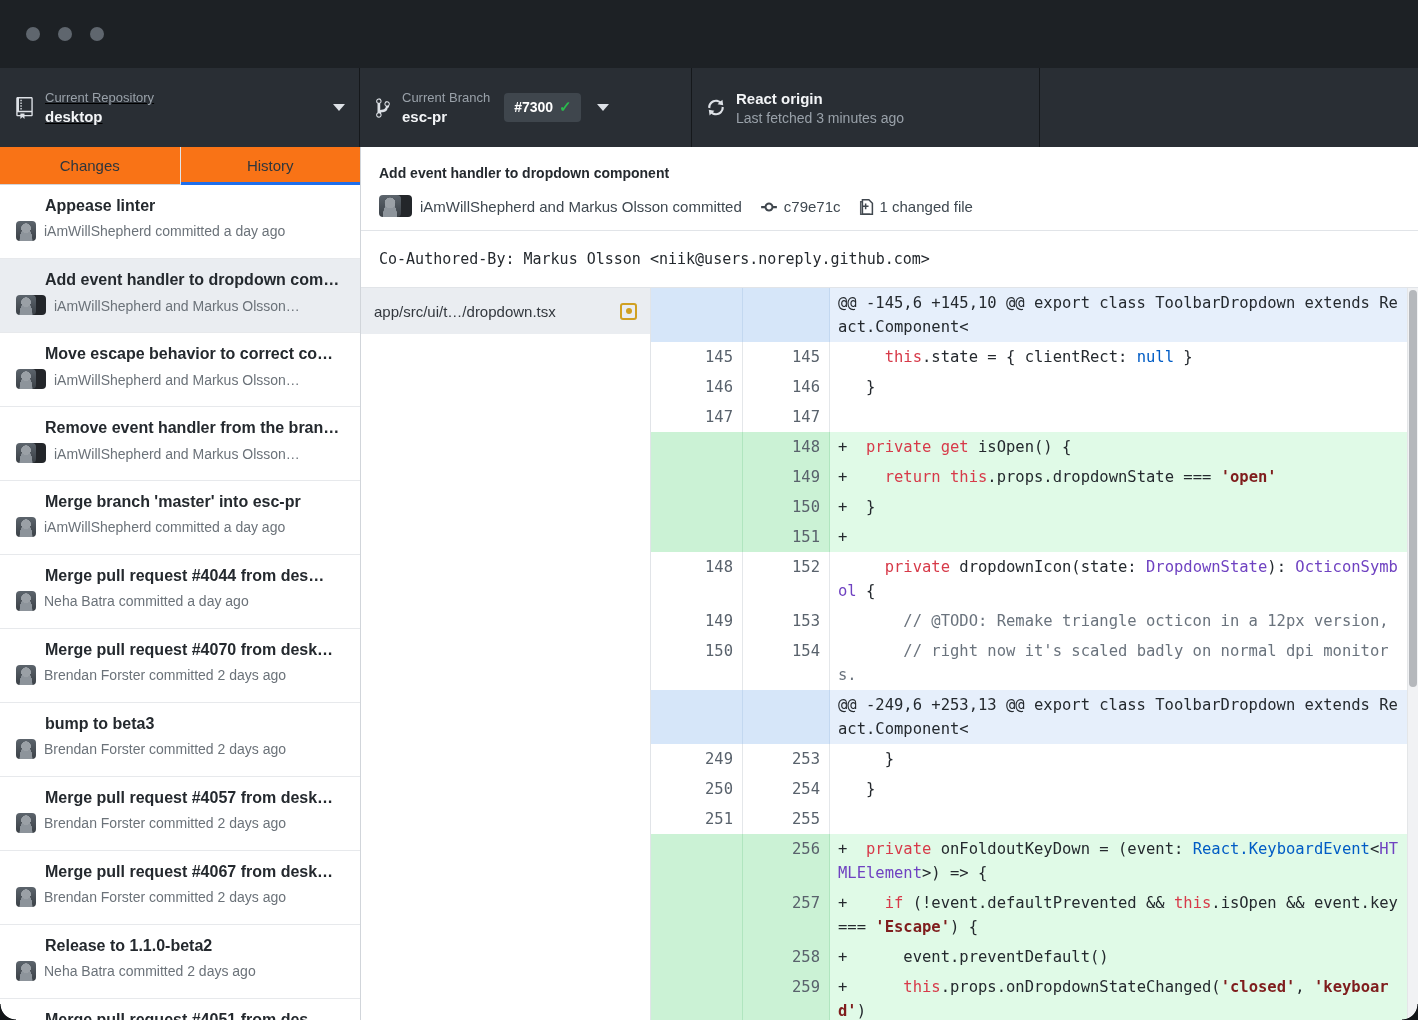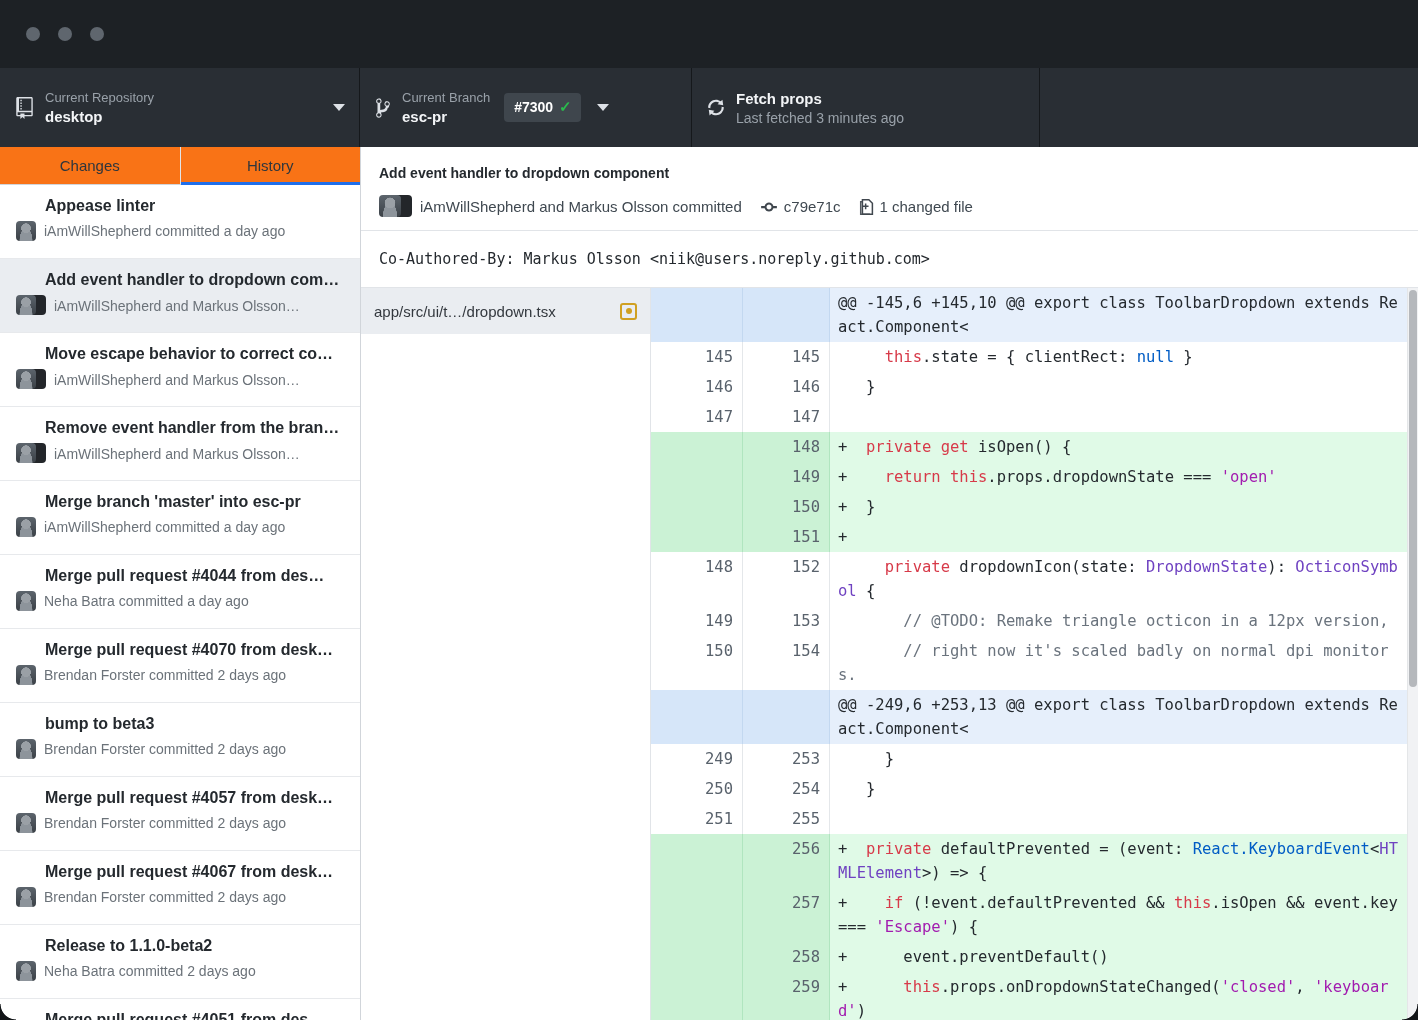--- a/index.html
+++ b/index.html
@@ -6,21 +6,21 @@
   html,body { width:1418px; height:1020px; overflow:hidden; }
   body { font-family:"Liberation Sans", sans-serif; background:#fff; position:relative; }
 
   
   .titlebar { height:68px; background:#1d2125; display:flex; align-items:center; padding-left:26px; }
   .tdot { width:14px; height:14px; border-radius:50%; background:#5f666e; margin-right:18px; }
 
   
   .toolbar { height:79px; background:#292e34; display:flex; }
   .tb-sec { display:flex; align-items:center; border-right:1px solid #15181b; padding:0 14px 0 16px; }
-  .tb-repo { width:360px; }
+  .tb-repo { width:360px;text-decoration:underline; }
   .tb-branch { width:332px; }
   .tb-fetch { width:348px; }
   .tb-rest { flex:1; }
   .tb-icon { color:#dde1e6; flex:none; margin-right:12px; display:flex; }
   .tb-text { min-width:0; }
   .tb-label { font-size:13px; color:#99a1a9; margin-bottom:3px; }
   .tb-value { font-size:15px; font-weight:700; color:#f3f5f7; }
   .chev { width:0; height:0; border-left:6px solid transparent; border-right:6px solid transparent; border-top:7px solid #dde1e6; margin-left:auto; }
   .badge { background:#3f464d; border-radius:4px; padding:5px 9px 6px 10px; margin-left:14px; display:flex; align-items:center; }
   .badge-num { color:#fff; font-size:14px; font-weight:700; }
@@ -79,21 +79,21 @@
   .drow { display:flex; min-height:30px; }
   .g { flex:none; text-align:right; padding:3px 9px 3px 0; color:#59626c; }
   .g1 { width:92px; }
   .g2 { width:87px; }
   .code { flex:1; min-width:0; padding:3px 12px 3px 8px; white-space:pre-wrap; word-break:break-all; color:#24292e; }
   .drow.ctx .g { background:#fff; border-right:1px solid #e4e7ea; }
   .drow.add .g { background:#cbf2d5; border-right:1px solid #b0e5bf; }
   .drow.add .code { background:#e0fae7; }
   .drow.hunk .g { background:#d6e6f9; border-right:1px solid #c3d8f0; }
   .drow.hunk .code { background:#e6effb; }
-  .sp { color:#24292e; } .sk { color:#d73a49; } .ss { color:#a21caf; }
+  .sp { color:#24292e; } .sk { color:#d73a49; } .ss { color:#7f1d1d;font-weight:bold; }
   .sc { color:#005cc5; } .st { color:#6f42c1; } .sm { color:#6a737d; }
 
   .sb-track { position:absolute; top:0; right:0; bottom:0; width:11px; background:#f1f2f4; border-left:1px solid #e4e6e8; }
   .sb-thumb { position:absolute; top:2px; left:1px; width:8px; height:397px; border-radius:4px; background:#b5b8bc; }
 
   
   .corner { position:absolute; bottom:0; width:16px; height:16px; z-index:50; }
   .corner.bl { left:0; background:radial-gradient(circle 16px at 16px 0, transparent 15px, #121518 15.8px); }
   .corner.br { right:0; background:radial-gradient(circle 16px at 0 0, transparent 15px, #121518 15.8px); }
 </style>
@@ -137,21 +137,21 @@
     <span class="chev" style="margin-left:16px;"></span>
   </div>
 
   <div class="tb-sec tb-fetch">
     <span class="tb-icon">
       <svg width="16" height="21" viewBox="0 0 12 16" fill="currentColor">
           <path d="M10.24 7.4a4.15 4.15 0 0 1-1.2 3.6 4.346 4.346 0 0 1-5.41.54L4.8 10.4.5 9.8l.6 4.2 1.31-1.26c2.36 1.74 5.7 1.57 7.84-.54a5.876 5.876 0 0 0 1.74-4.46l-1.75-.34zM2.96 5a4.346 4.346 0 0 1 5.41-.54L7.2 5.6l4.3.6-.6-4.2-1.31 1.26c-2.36-1.74-5.7-1.57-7.85.54C.5 5.03-.06 6.65.01 8.26l1.75.35A4.17 4.17 0 0 1 2.96 5z"></path>
         </svg>
     </span>
     <span class="tb-text">
-      <div class="fetch-title">Fetch props</div>
+      <div class="fetch-title">React origin</div>
       <div class="fetch-sub">Last fetched 3 minutes ago</div>
     </span>
   </div>
   <div class="tb-rest" style="background:#292e34;"></div>
 </div>
 
 <div class="content">
   <div class="sidebar">
     <div class="tabs">
       <div class="tab">Changes</div>
@@ -358,21 +358,21 @@
               <div class="code"><span class="sp"> </span><span class="sp">  }</span></div>
             </div>
             <div class="drow ctx">
               <div class="g g1">251</div>
               <div class="g g2">255</div>
               <div class="code"><span class="sp"> </span><span class="sp"></span></div>
             </div>
             <div class="drow add">
               <div class="g g1"></div>
               <div class="g g2">256</div>
-              <div class="code"><span class="sp">+</span><span class="sp">  </span><span class="sk">private</span><span class="sp"> defaultPrevented = (event: </span><span class="sc">React.KeyboardEvent</span><span class="sp">&lt;</span><span class="st">HTMLElement</span><span class="sp">&gt;) =&gt; {</span></div>
+              <div class="code"><span class="sp">+</span><span class="sp">  </span><span class="sk">private</span><span class="sp"> onFoldoutKeyDown = (event: </span><span class="sc">React.KeyboardEvent</span><span class="sp">&lt;</span><span class="st">HTMLElement</span><span class="sp">&gt;) =&gt; {</span></div>
             </div>
             <div class="drow add">
               <div class="g g1"></div>
               <div class="g g2">257</div>
               <div class="code"><span class="sp">+</span><span class="sp">    </span><span class="sk">if</span><span class="sp"> (!event.defaultPrevented &amp;&amp; </span><span class="sk">this</span><span class="sp">.isOpen &amp;&amp; event.key === </span><span class="ss">'Escape'</span><span class="sp">) {</span></div>
             </div>
             <div class="drow add">
               <div class="g g1"></div>
               <div class="g g2">258</div>
               <div class="code"><span class="sp">+</span><span class="sp">      event.preventDefault()</span></div>

